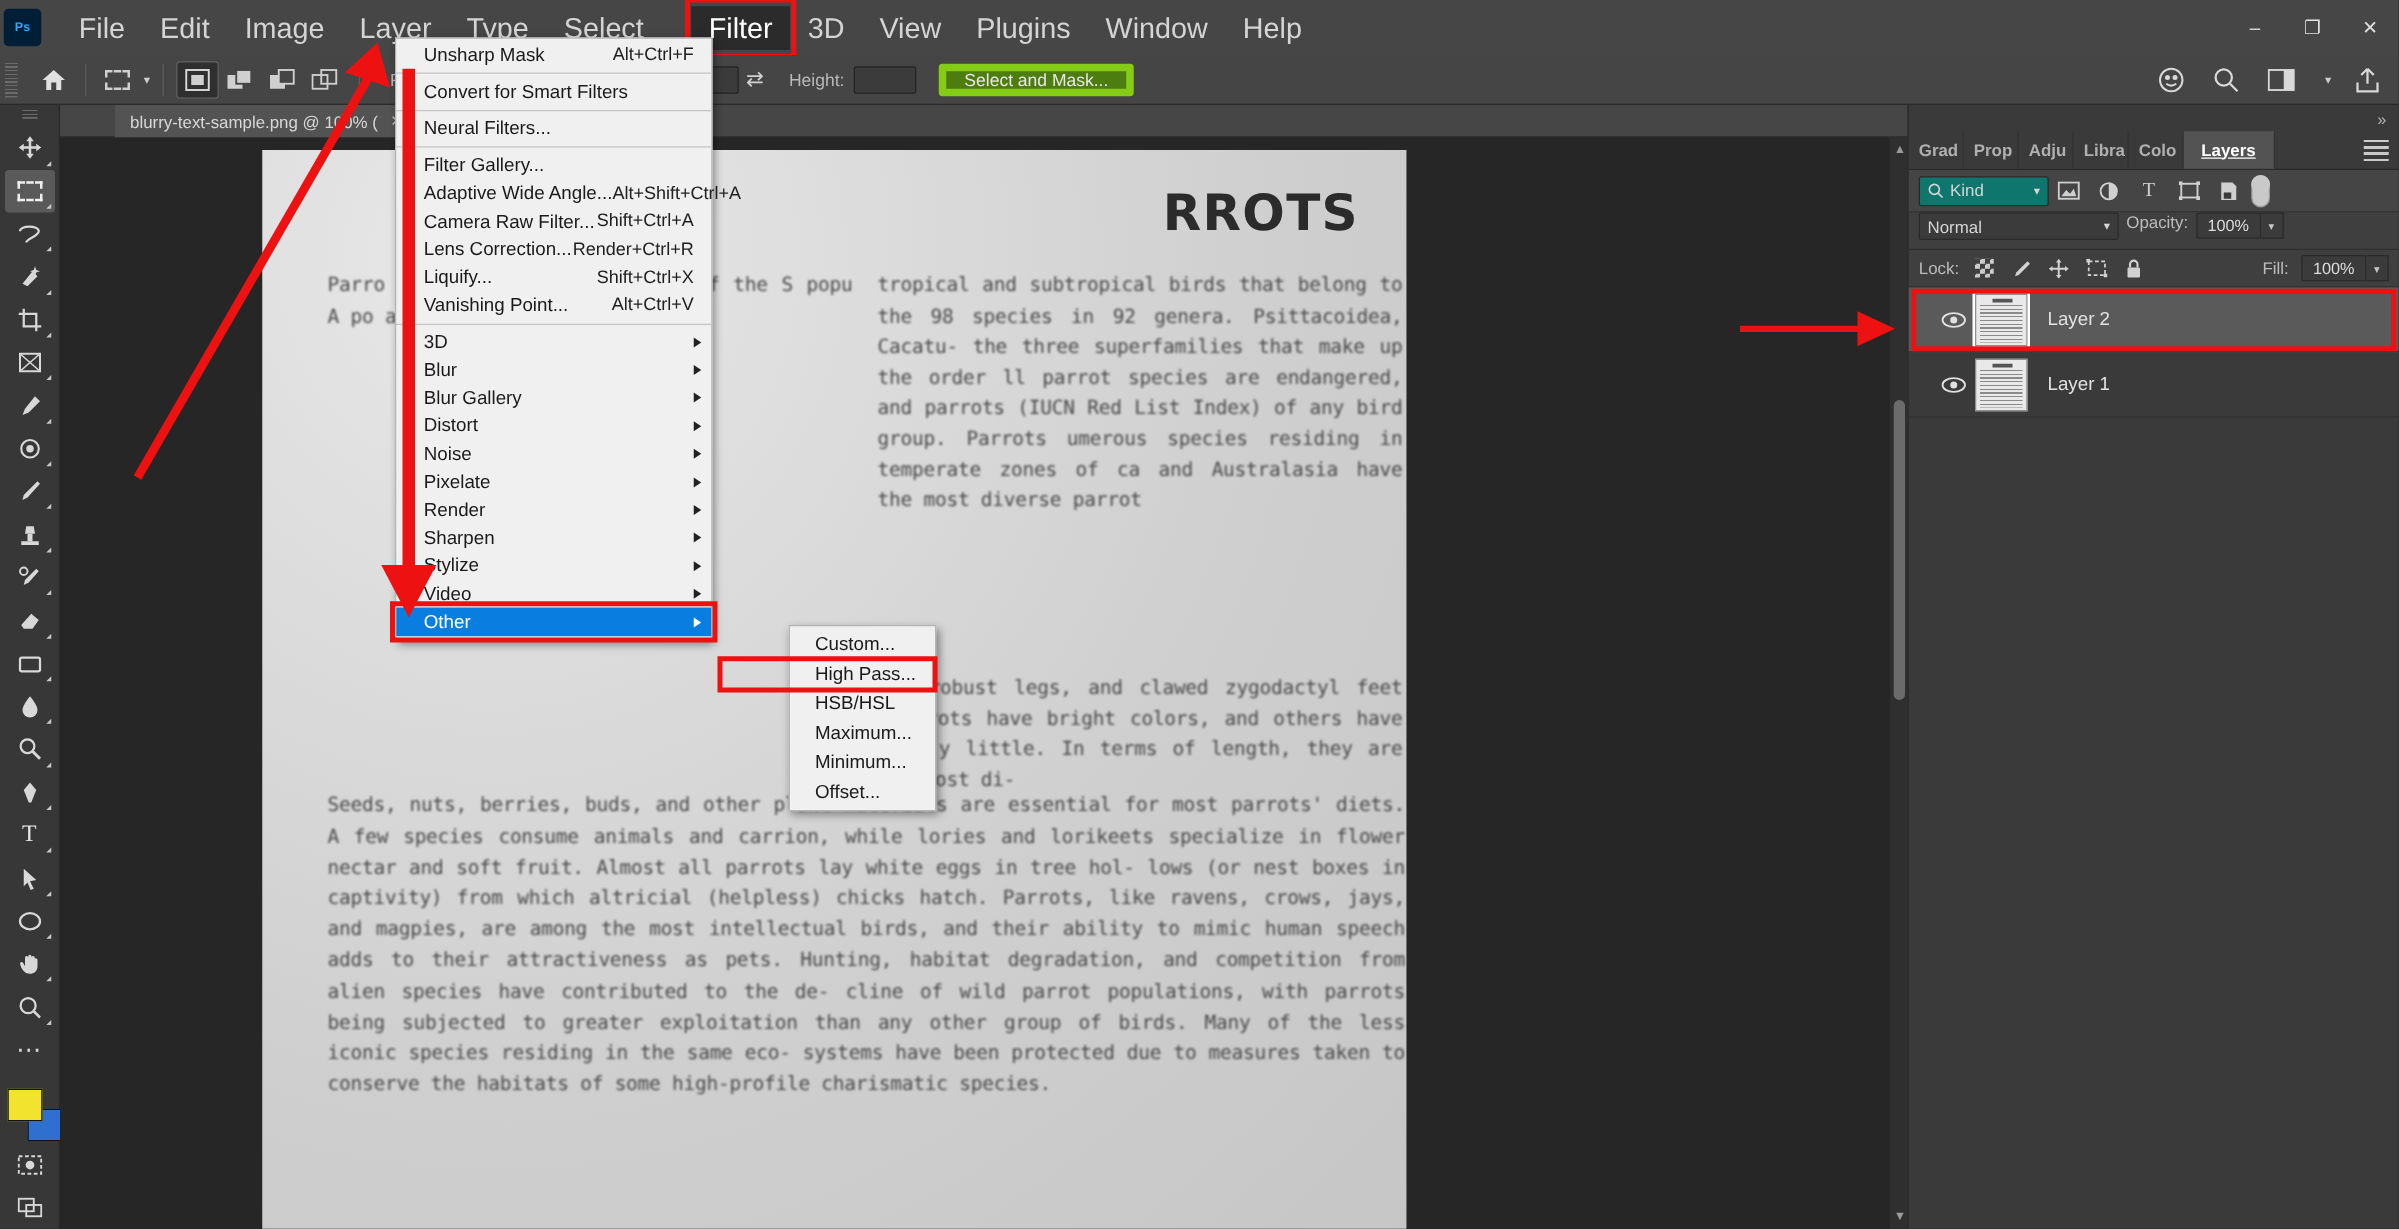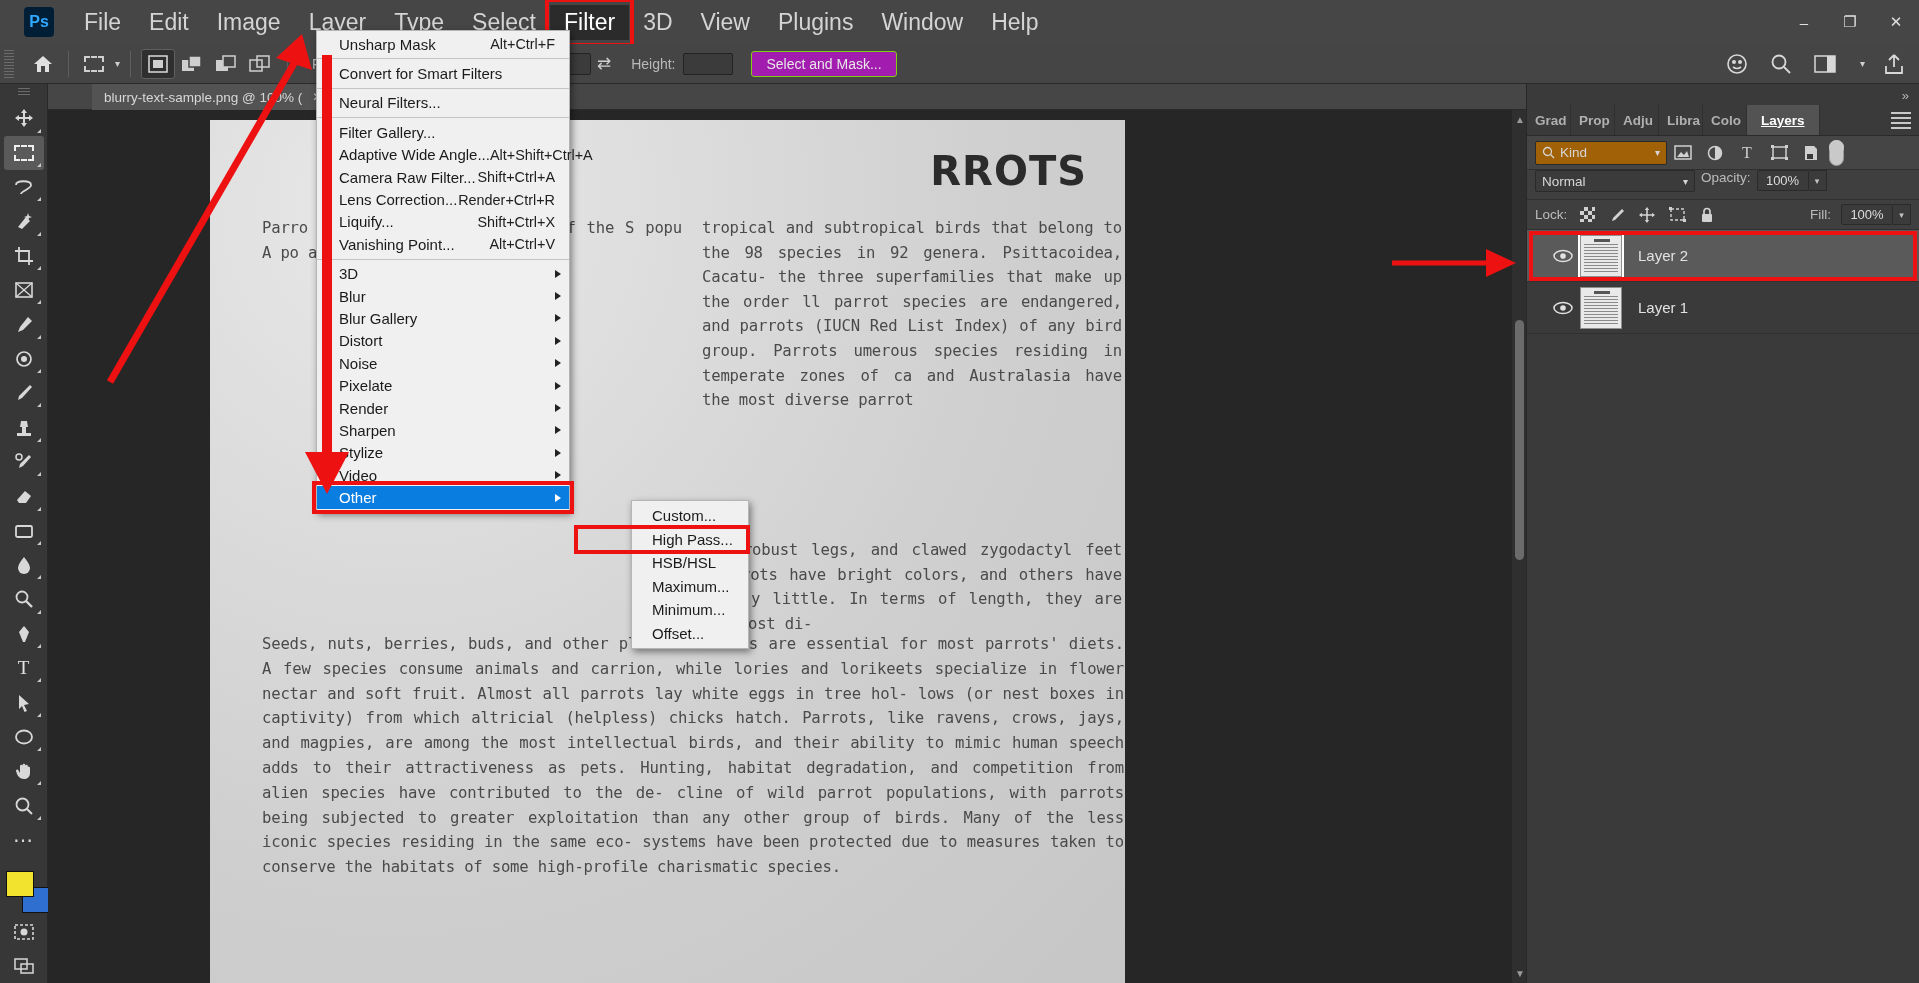--- a/index.html
+++ b/index.html
@@ -9,31 +9,31 @@
     -webkit-font-smoothing:antialiased;
   }
   .app { position:relative; width:1919px; height:983px; background:#323232; }
 
   
   .titlebar {
     position:absolute; left:0; top:0; width:1919px; height:44px;
     background:#464646; display:flex; align-items:center;
   }
   .ps-logo {
-    width:30px; height:30px; margin-left:24px; border-radius:4px;
-    background:#001e36; color:#31a8ff; font-size:16px; font-weight:bold;
+    width:30px; height:30px; margin-left:3px; border-radius:4px;
+    background:#001e36; color:#31a8ff; font-size:10px; font-weight:bold;
     display:flex; align-items:center; justify-content:center;
     font-family:"Liberation Sans", sans-serif;
   }
   .menu-items { display:flex; align-items:center; margin-left:16px; height:44px; }
   .menu-item {
     color:#d4d4d4; font-size:23px; padding:4px 14px; cursor:default;
     position:relative; white-space:nowrap;
   }
-  .menu-item.active { background:#2b2b2b; color:#ffffff; }
+  .menu-item.active { background:#2b2b2b; color:#ffffff;margin-left:24px; }
   .menu-item.active::after {
     content:""; position:absolute; left:-5px; top:-7px; right:-5px; bottom:-7px;
     border:4px solid #ee1111; pointer-events:none;
   }
   .win-ctrls {
     position:absolute; right:0; top:0; height:44px; display:flex; align-items:center;
   }
   .win-btn {
     width:46px; height:44px; display:flex; align-items:center; justify-content:center;
     color:#e0e0e0; font-size:15px;
@@ -58,21 +58,21 @@
   .selmode {
     width:34px; height:30px; display:flex; align-items:center; justify-content:center;
   }
   .selmode.on { background:#2f2f2f; border:1px solid #606060; border-radius:3px; }
   .ob-label { color:#b9b9b9; font-size:14px; margin:0 8px 0 14px; }
   .ob-field {
     width:50px; height:22px; background:#3b3b3b; border:1px solid #232323; border-radius:2px;
   }
   .swap { color:#cfcfcf; font-size:17px; margin:0 6px; }
   .ob-button {
-    height:26px; padding:0 14px; background:#a21caf; border:1px solid #84cc16;
+    height:26px; padding:0 14px; background:#4d7c0f; border:6px solid #84cc16;
     border-radius:3px; color:#e8e8e8; font-size:14px;
     display:flex; align-items:center; margin-left:18px;
   }
   .ob-right { position:absolute; right:10px; display:flex; align-items:center; gap:14px; }
 
   
   .toolbar {
     position:absolute; left:0; top:84px; width:48px; height:899px;
     background:#373737; border-right:1px solid #282828;
     display:flex; flex-direction:column; align-items:center; padding-top:4px;
@@ -207,21 +207,21 @@
   }
   .rp-tab.on { background:#535353; color:#ffffff; max-width:none; padding:0 14px;text-decoration:underline; }
   .rp-menu-btn { position:absolute; right:8px; top:6px; width:20px; height:18px;
     background:repeating-linear-gradient(to bottom,#c9c9c9 0 2px, transparent 2px 5px); }
 
   .rp-filterrow {
     height:34px; background:#454545; display:flex; align-items:center; padding:0 8px;
     border-bottom:1px solid #2f2f2f;
   }
   .kind-sel {
-    width:132px; height:24px; background:#a16207; border:1px solid #2a2a2a; border-radius:2px;
+    width:104px; height:24px; background:#0f766e; border:1px solid #2a2a2a; border-radius:2px;
     display:flex; align-items:center; padding:0 6px; color:#d6d6d6; font-size:13.5px; gap:5px;
   }
   .kind-sel .cv { margin-left:auto; font-size:10px; }
   .filt-icon { width:32px; height:24px; display:flex; align-items:center; justify-content:center;
     color:#d0d0d0; font-size:15px; }
   .toggle-pill { width:15px; height:26px; border:1.5px solid #9a9a9a; border-radius:8px;
     background:#c9c9c9; margin-left:2px; position:relative; }
   .toggle-pill::after { content:""; position:absolute; left:-1px; top:-1px; width:15px; height:15px;
     border-radius:50%; background:#c9c9c9; }
 

